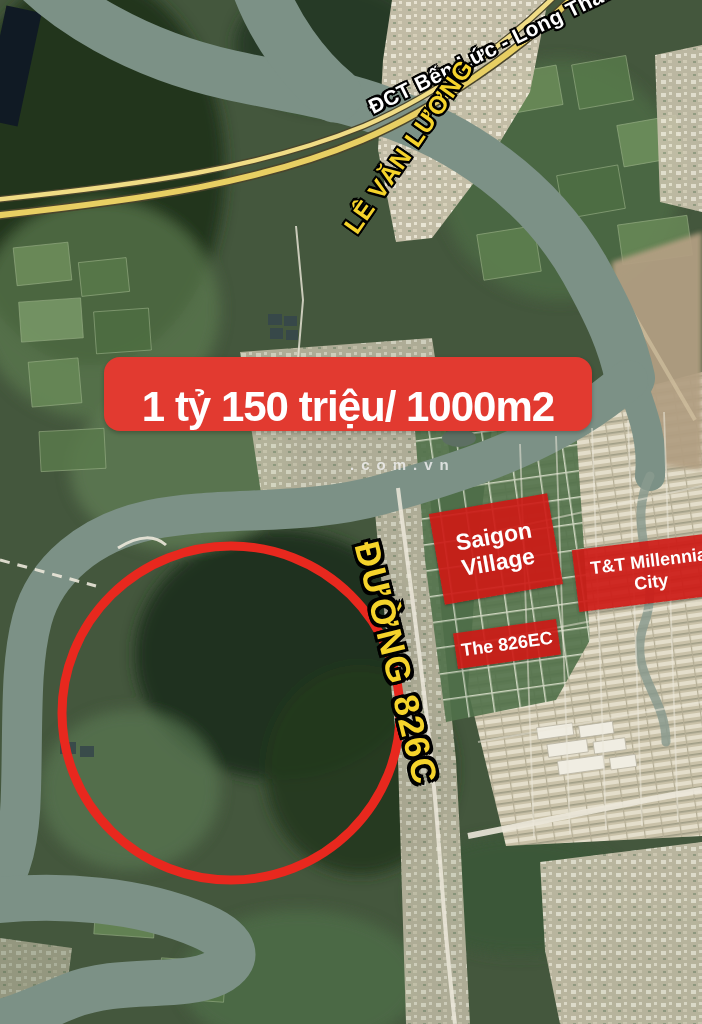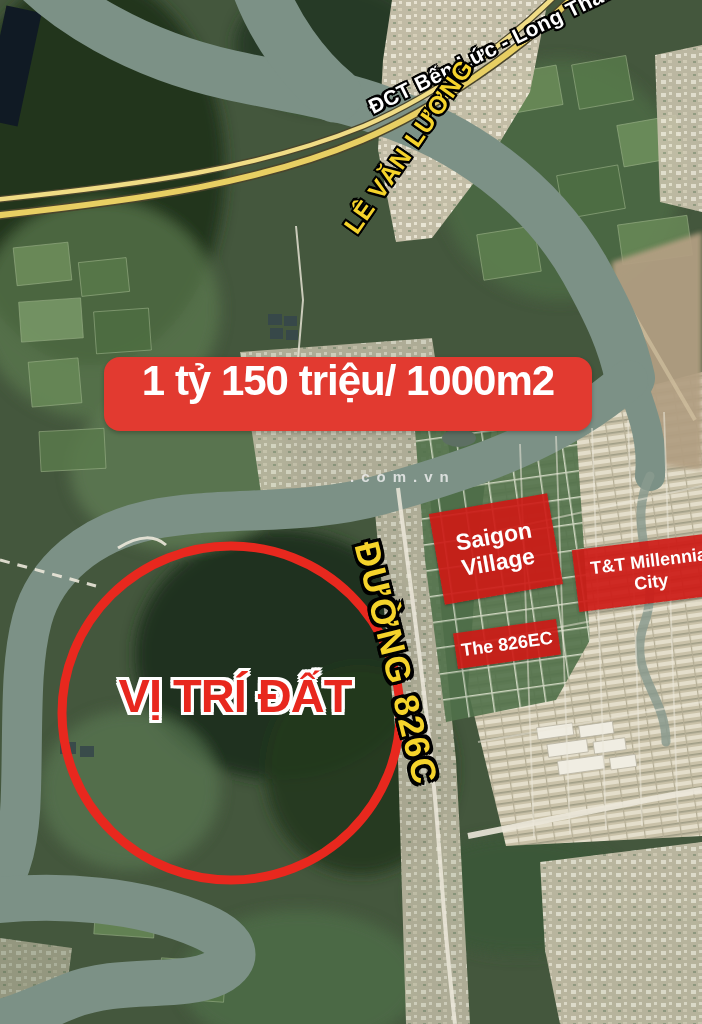--- a/index.html
+++ b/index.html
@@ -18,24 +18,24 @@
   
   .ow3{text-shadow:-3px 0 0 #fff,3px 0 0 #fff,0 -3px 0 #fff,0 3px 0 #fff,
        -2px -2px 0 #fff,2px -2px 0 #fff,-2px 2px 0 #fff,2px 2px 0 #fff,
        -3px -3px 0 #fff,3px -3px 0 #fff,-3px 3px 0 #fff,3px 3px 0 #fff;}
 
   #expressway-label{left:370px;top:96px;transform:rotate(-26deg);transform-origin:left center;
                     font-size:21px;color:#fff;letter-spacing:.5px;}
   #street-label{left:350px;top:216px;transform:rotate(-55deg);transform-origin:left center;
                 font-size:25px;color:#f5d32b;letter-spacing:1px;}
   #price-banner{left:104px;top:357px;width:488px;height:74px;background:#e23a30;
-                border-radius:16px;display:flex;align-items:flex-start;justify-content:center;
+                border-radius:16px;display:flex;align-items:flex-end;justify-content:center;
                 color:#fff;font-size:42px;font-weight:bold;letter-spacing:-1px;
                 box-shadow:0 2px 4px rgba(0,0,0,.25);}
-  #watermark{left:350px;top:468px;font-size:15px;font-weight:bold;
+  #watermark{left:350px;top:456px;font-size:15px;font-weight:bold;
              color:rgba(242,242,242,.8);letter-spacing:7px;}
   #brand-logo{left:260px;top:492px;font-size:52px;color:#e50b12;line-height:1;}
   #logo-house{position:absolute;left:8px;top:17px;font-size:20px;color:#fff;
               text-shadow:none;font-weight:bold;}
   .redbox{position:absolute;background:rgba(205,26,22,.92);color:#fff;font-weight:bold;
           display:flex;align-items:center;justify-content:center;text-align:center;
           line-height:1.15;box-shadow:0 1px 3px rgba(0,0,0,.3);}
   #saigon-village-label{left:436px;top:503px;width:120px;height:92px;font-size:23px;
                         transform:rotate(-10deg);white-space:normal;}
   #tt-label{left:575px;top:541px;width:150px;height:62px;font-size:18px;
@@ -200,14 +200,13 @@
 
 
   <div class="redbox" id="saigon-village-label">Saigon Village</div>
 
   <div class="redbox" id="tt-label">T&amp;T Millennia City</div>
 
   <div class="redbox" id="the826ec-label">The 826EC</div>
 
   <div class="lbl ob3" id="road826c-label">ĐƯỜNG 826C</div>
 
-  <div class="lbl ow3" id="vitri-label">VỊ TRÍ ĐẤT</div>
 </div>
 
 </body></html>

